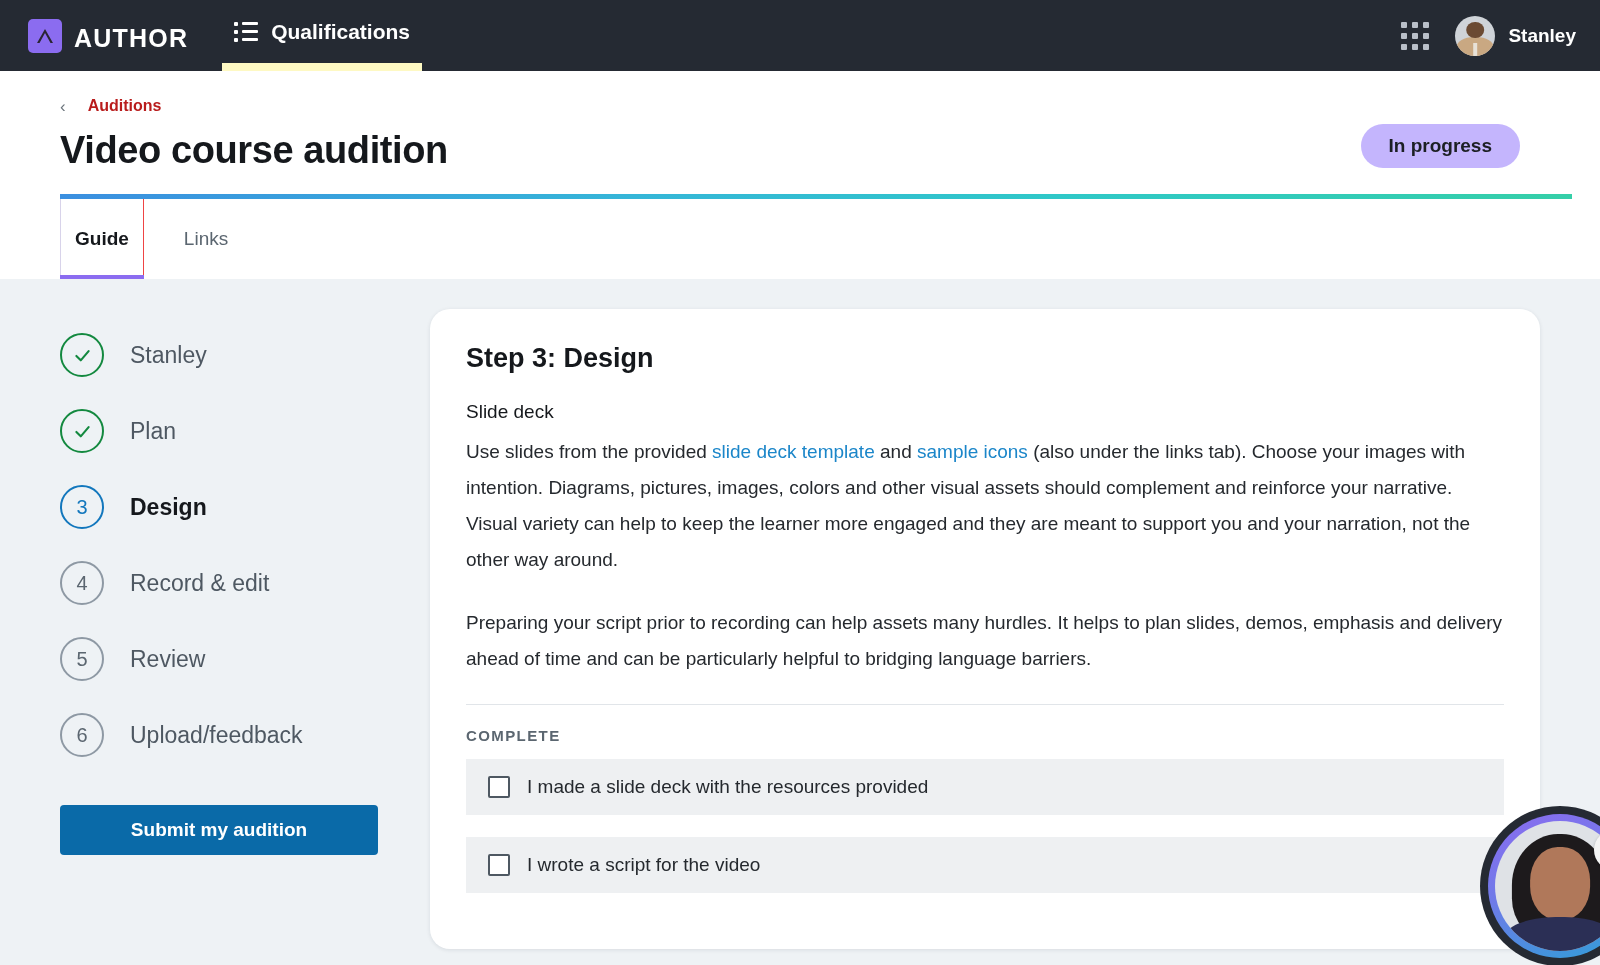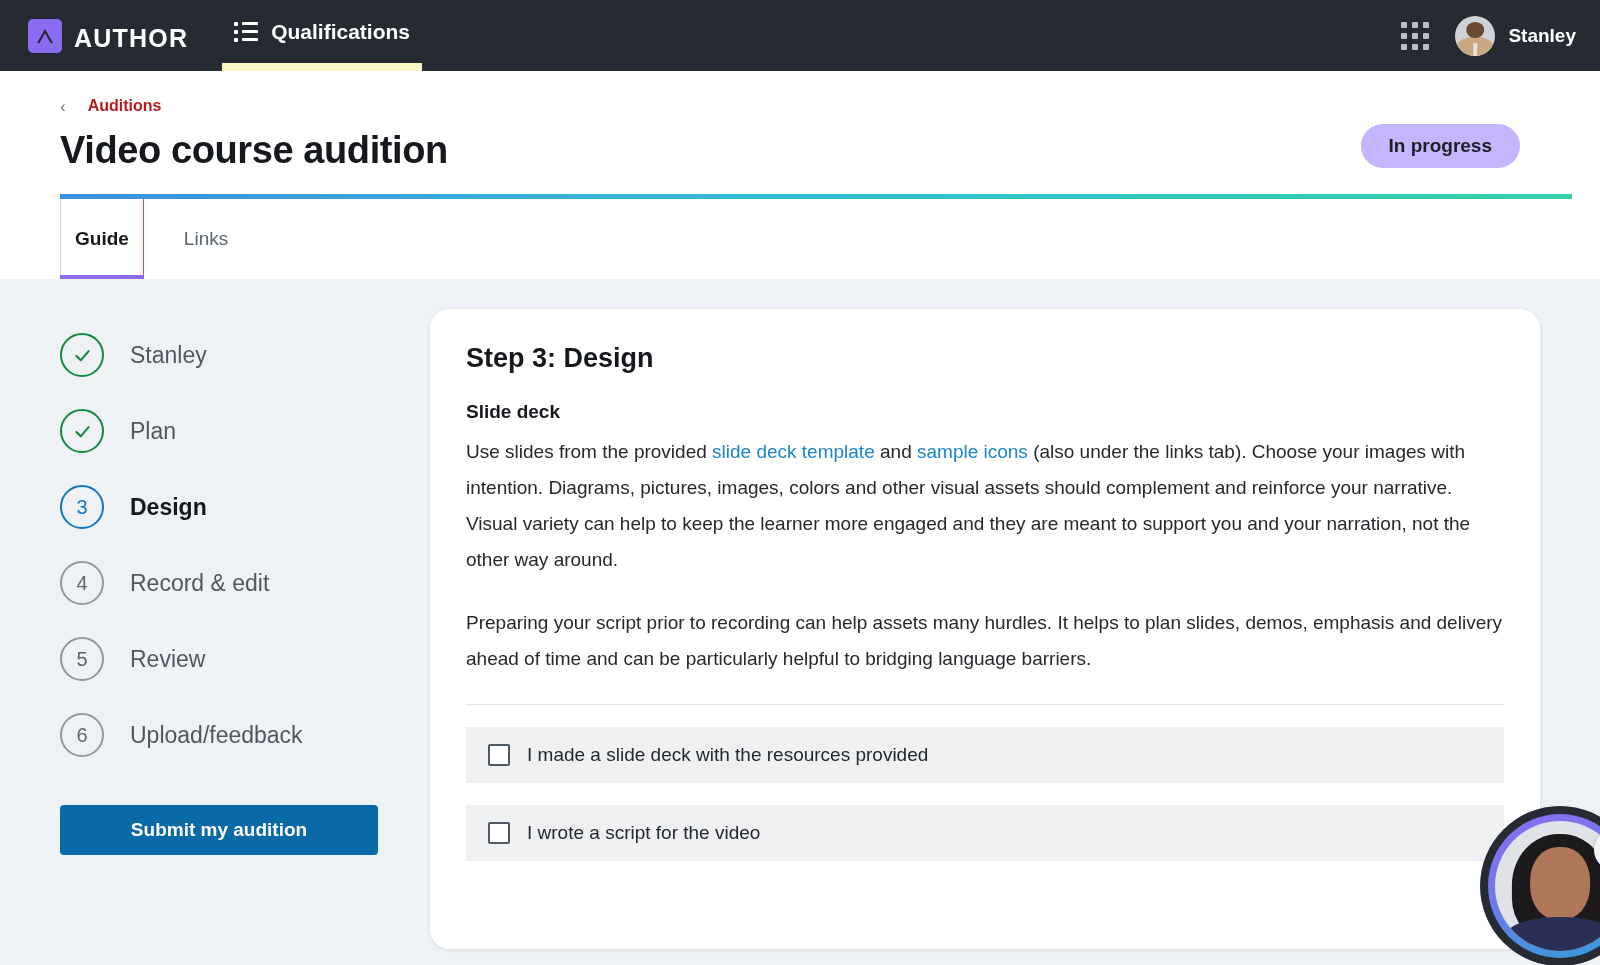--- a/index.html
+++ b/index.html
@@ -169,21 +169,21 @@
     box-shadow: 0 1px 4px rgba(20,30,45,.10);
     padding: 34px 36px 0 36px;
     overflow: hidden;
     max-height: 640px;
   }
   .card-title {
     font-size: 27px; font-weight: bold; color: #15181c;
     margin-bottom: 27px;
   }
   .sec-head {
-    font-size: 19px; font-weight: bold; color: #15181c;
+    font-size: 19px; font-weight: normal; color: #15181c;
     margin-bottom: 11px;
   }
   .para {
     font-size: 19px; line-height: 36px; color: #25292e;
     margin-bottom: 27px;
   }
   .para a { color: #1b86c9; text-decoration: none; cursor: pointer; }
   .divider { height: 1px; background: #e1e5e9; margin: 26px 0 22px 0; }
   .complete-label {
     font-size: 15px; font-weight: bold; color: #5b6670;
@@ -381,20 +381,21 @@
   <div class="card">
     <div class="card-title">Step 3: Design</div>
 
     <div class="sec-head">Slide deck</div>
     <p class="para"><span>Use slides from the provided </span><a>slide deck template</a><span> and </span><a>sample icons</a><span> (also under the links tab). Choose your images with intention. Diagrams, pictures, images, colors and other visual assets should complement and reinforce your narrative. Visual variety can help to keep the learner more engaged and they are meant to support you and your narration, not the other way around.</span></p>
 
     <p class="para">Preparing your script prior to recording can help assets many hurdles. It helps to plan slides, demos, emphasis and delivery ahead of time and can be particularly helpful to bridging language barriers.</p>
 
     <div class="divider"></div>
 
+    <div class="complete-label">COMPLETE</div>
 
     <div class="check-row">
       <span class="cbox"></span>
       <span class="check-text">I made a slide deck with the resources provided</span>
     </div>
 
     <div class="check-row">
       <span class="cbox"></span>
       <span class="check-text">I wrote a script for the video</span>
     </div>

